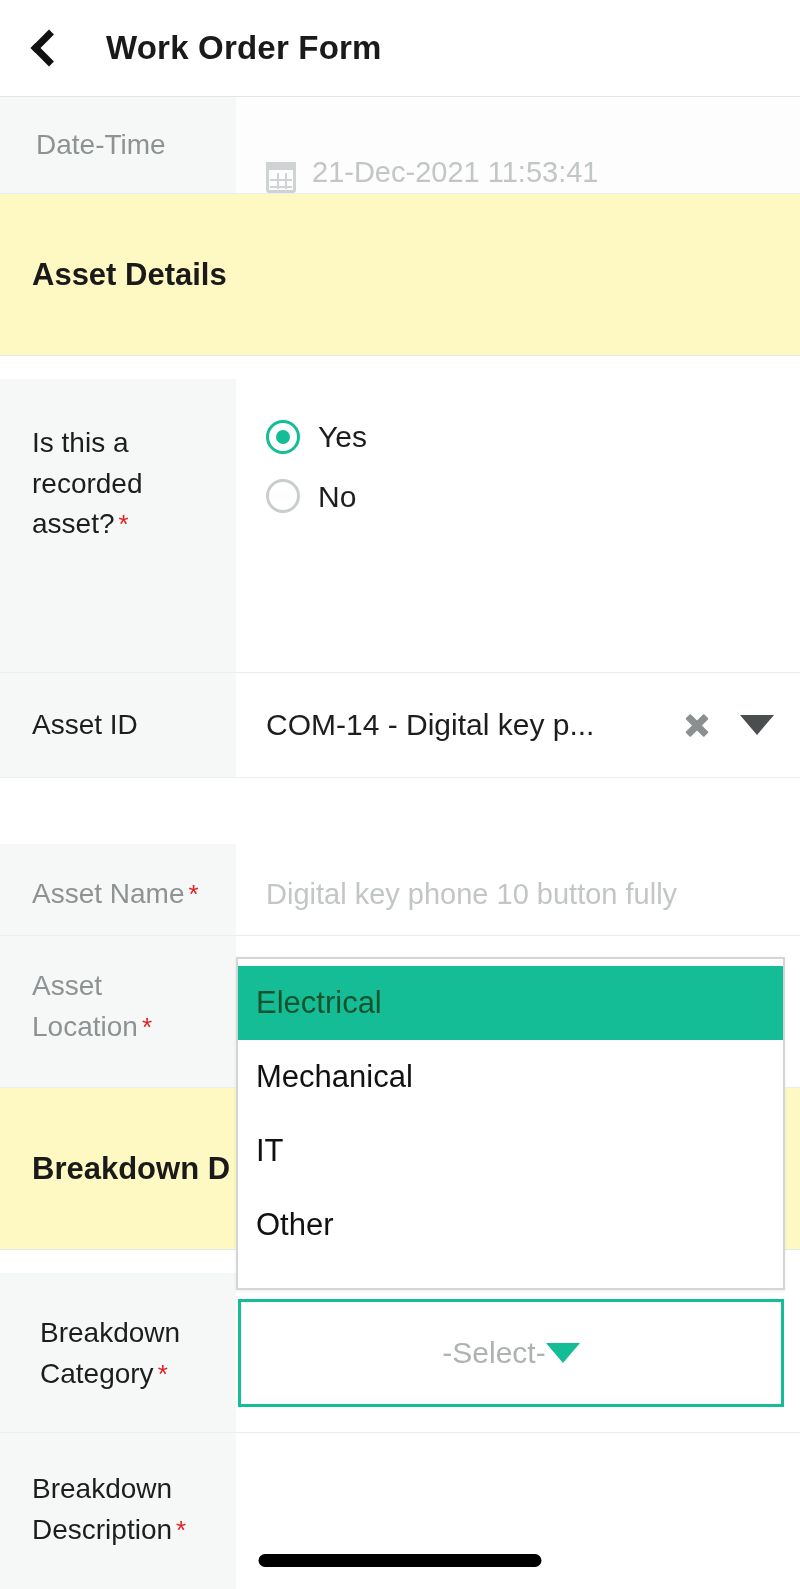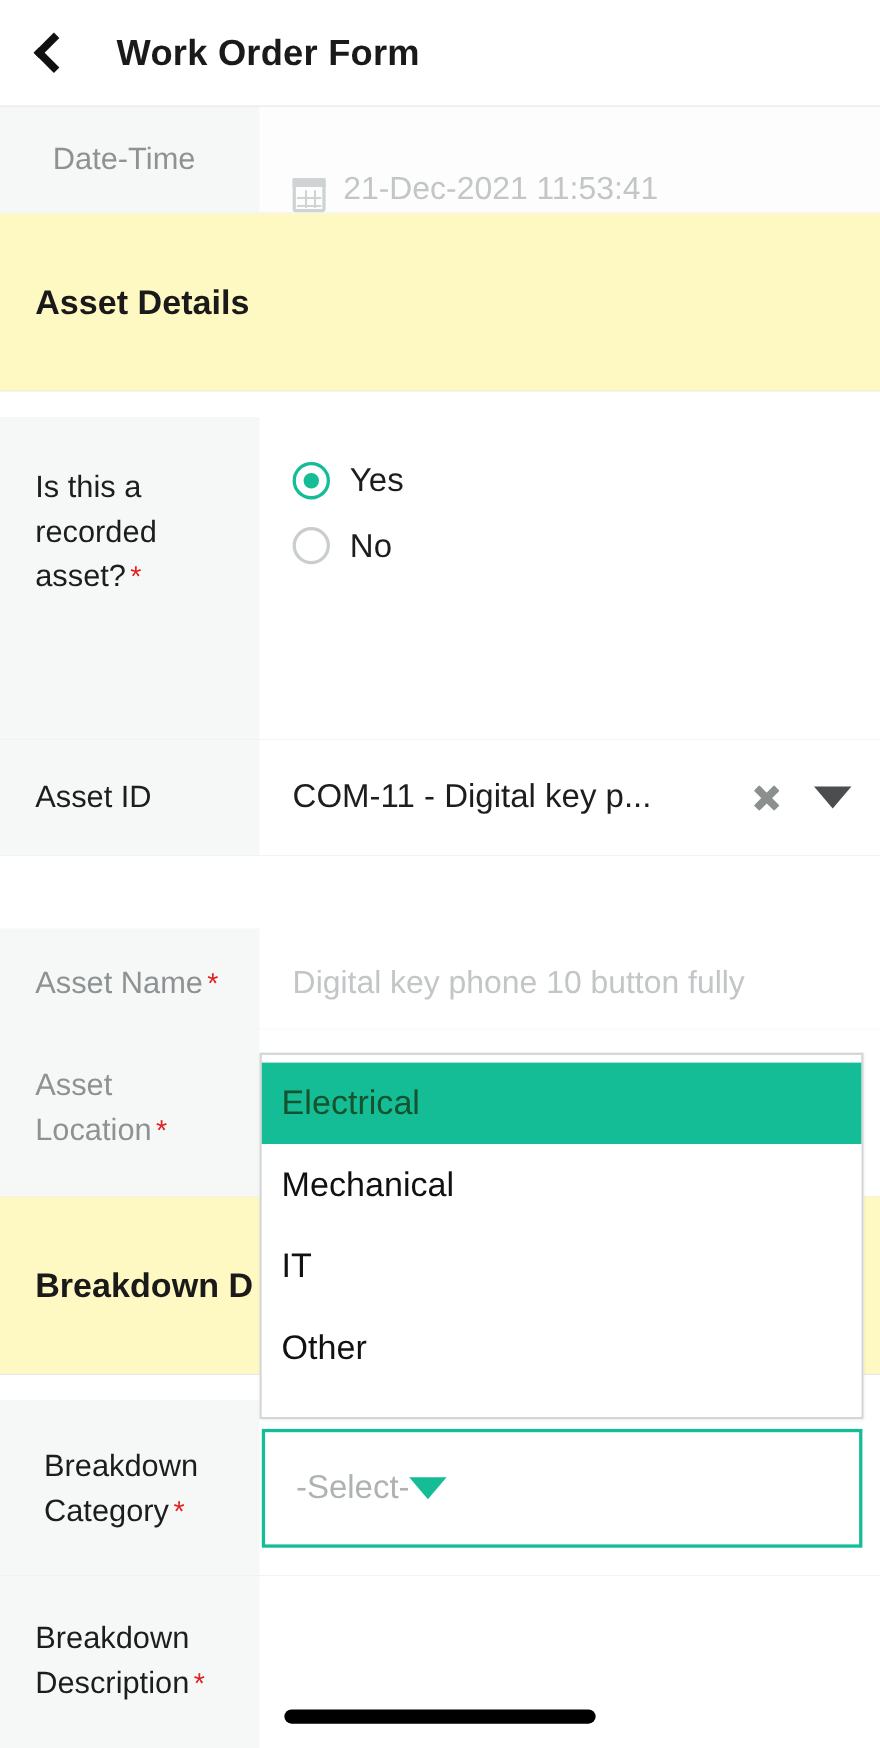--- a/index.html
+++ b/index.html
@@ -75,21 +75,21 @@
     line-height: 1.45;
     color: #1d1d1d;
     display: flex;
     align-items: flex-start;
   }
   .req { color: #e02020; font-size: 26px; padding-left: 4px; }
 
   
   .row-datetime { height: 97px; border-bottom: 1px solid #ebeeee; }
   .row-datetime .label {
-    padding: 0 20px 0 48px;
+    padding: 0 20px 0 36px;
     display: flex; align-items: center;
     color: #8e9293;
   }
   .row-datetime .value {
     padding: 0 20px 0 30px;
     display: flex; align-items: flex-end;
     color: #c2c6c7;
     background: #fdfdfd;
     gap: 16px;
   }
@@ -193,21 +193,21 @@
 
   
   .select-box {
     margin: 0 16px 0 2px;
     width: 546px;
     height: 108px;
     border: 3px solid #14bd96;
     background: #ffffff;
     display: flex;
     align-items: center;
-    justify-content: flex-start;
+    justify-content: center;
     padding: 0 28px 0 28px;
   }
   .select-placeholder { font-size: 30px; color: #aeb2b3; }
 
   
   .dropdown-popup {
     position: absolute;
     left: 236px;
     top: 957px;
     width: 549px;
@@ -275,21 +275,21 @@
       <div class="radio-opt">
         <span class="radio"></span>
         <span class="radio-label">No</span>
       </div>
     </div>
   </div>
 
   <div class="row row-assetid">
     <div class="label">Asset ID</div>
     <div class="value">
-      <span class="assetid-text">COM-11 - Digital key p...</span>
+      <span class="assetid-text">COM-14 - Digital key p...</span>
       <span class="icon-group">
         <span class="x-icon"></span>
         <span class="tri-down"></span>
       </span>
     </div>
   </div>
 
   <div class="row row-tall row-assetname">
     <div class="label muted"><span>Asset Name</span><span class="req">*</span></div>
     <div class="value">Digital key phone 10 button fully</div>

